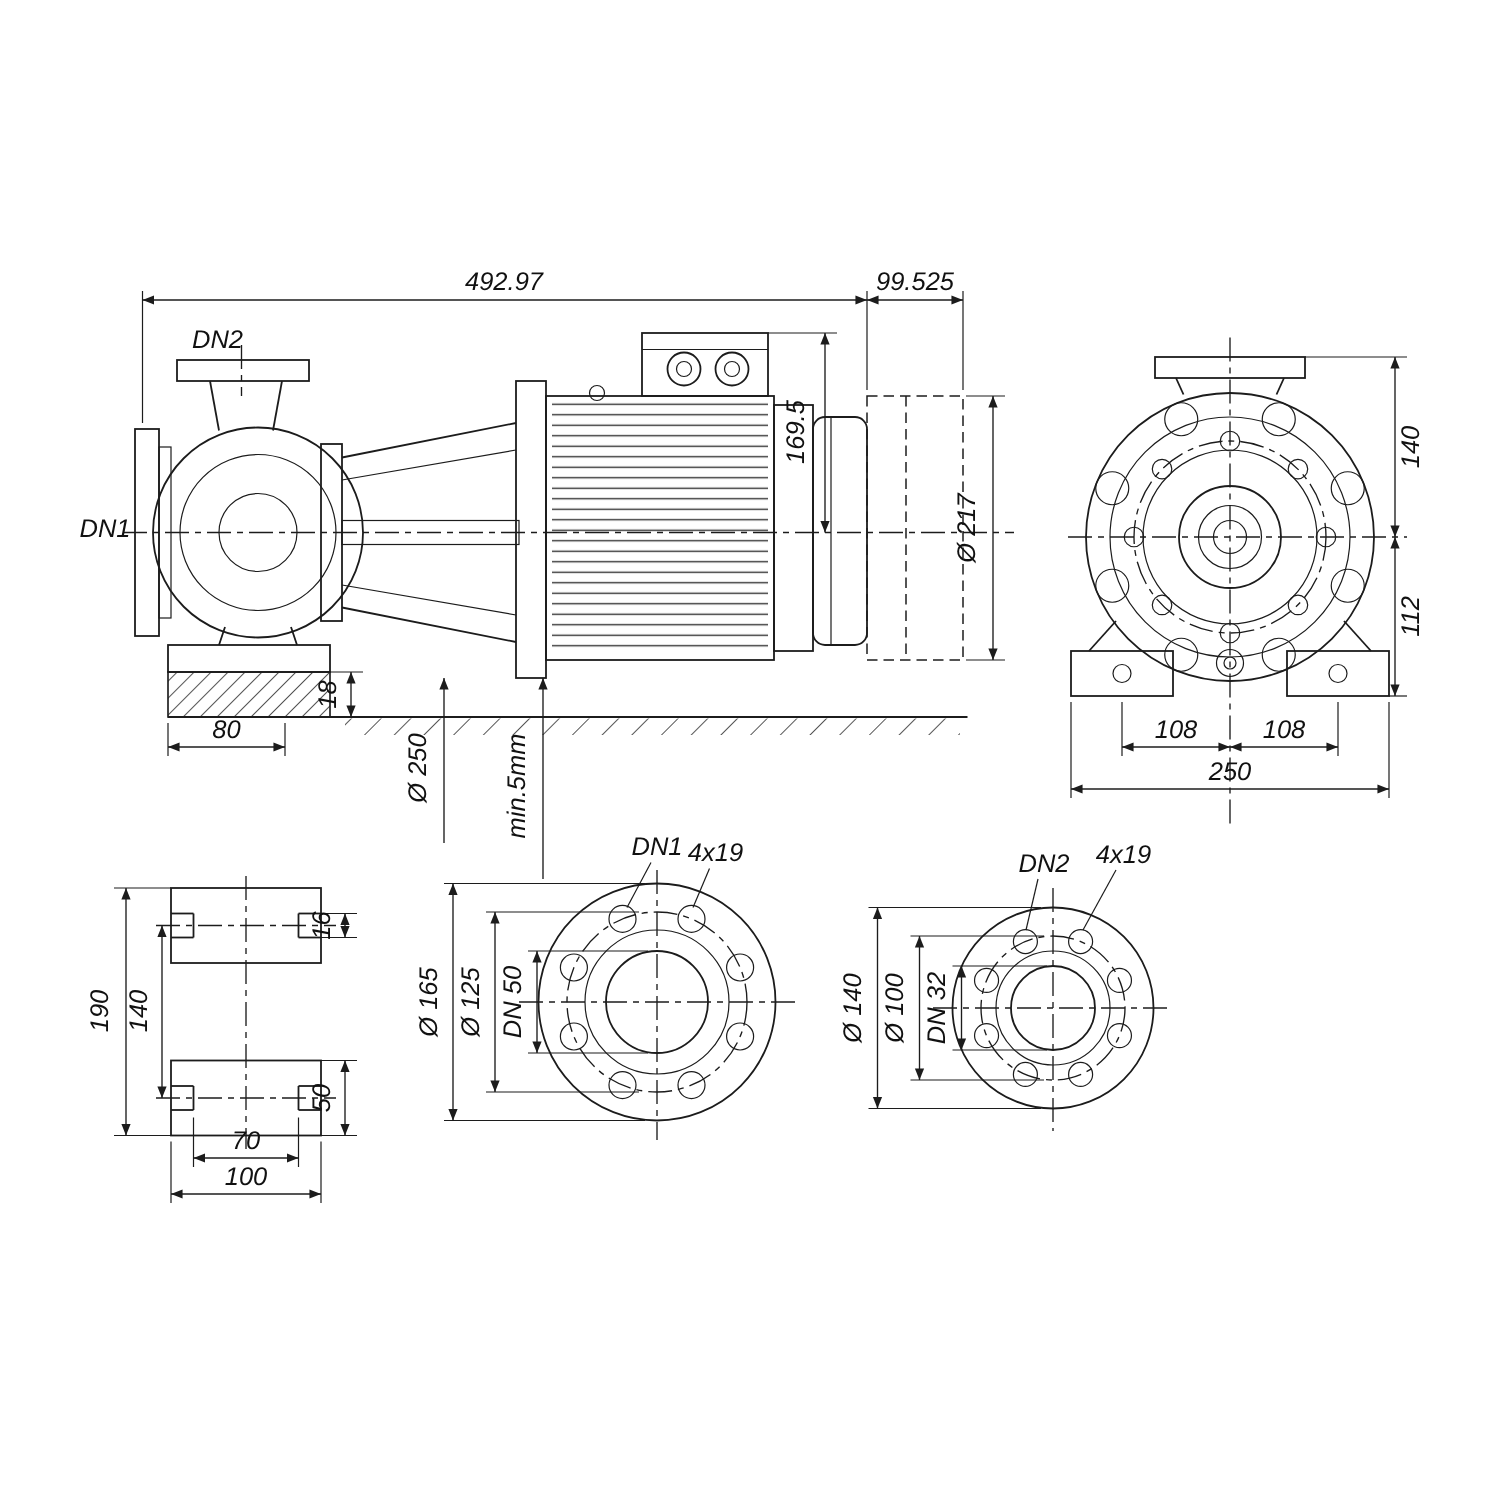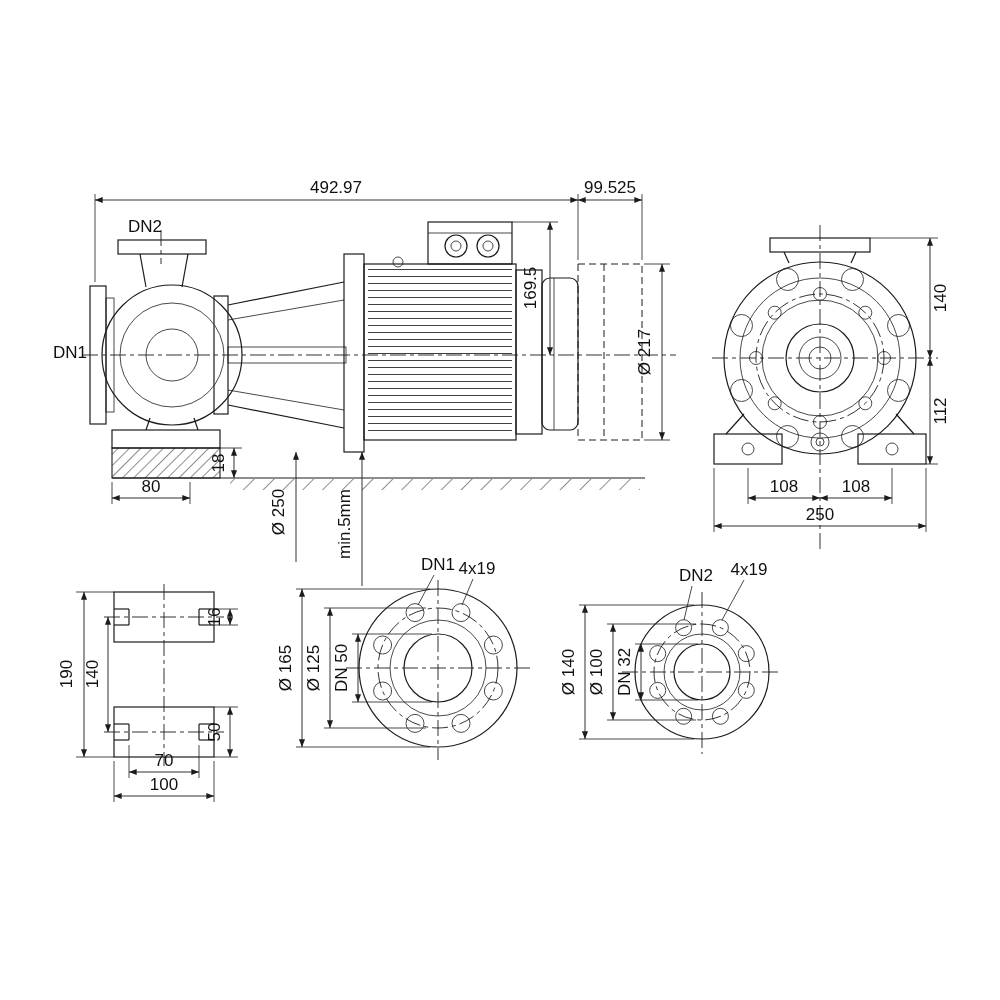--- a/index.html
+++ b/index.html
@@ -1,17 +1,17 @@
 <!DOCTYPE html>
 <html><head>
 <meta charset="utf-8">
 <style>
   html,body{margin:0;padding:0;background:#fff;}
   #page{position:relative;width:1000px;height:1000px;background:#ffffff;overflow:hidden;
-        font-family:"Liberation Sans", sans-serif;}
+        font-family:"Liberation Sans", sans-serif;font-style:italic;}
   svg{position:absolute;top:0;left:0;}
   .ln   {stroke:#1c1c1c;stroke-width:1.2;fill:none;}
   .thin {stroke:#1c1c1c;stroke-width:0.8;fill:none;}
   .cl   {stroke:#1c1c1c;stroke-width:0.9;fill:none;stroke-dasharray:16 4 4 4;}
   .ph   {stroke:#1c1c1c;stroke-width:1;fill:none;stroke-dasharray:7 4;}
   .dim  {stroke:#1c1c1c;stroke-width:0.9;fill:none;}
   .ext  {stroke:#1c1c1c;stroke-width:0.8;fill:none;}
   .hatchfill{fill:url(#hatch);stroke:#1c1c1c;stroke-width:1.1;}
   .tickfill {fill:url(#ticks);stroke:none;}
   .finfill  {fill:url(#fins);stroke:none;}

